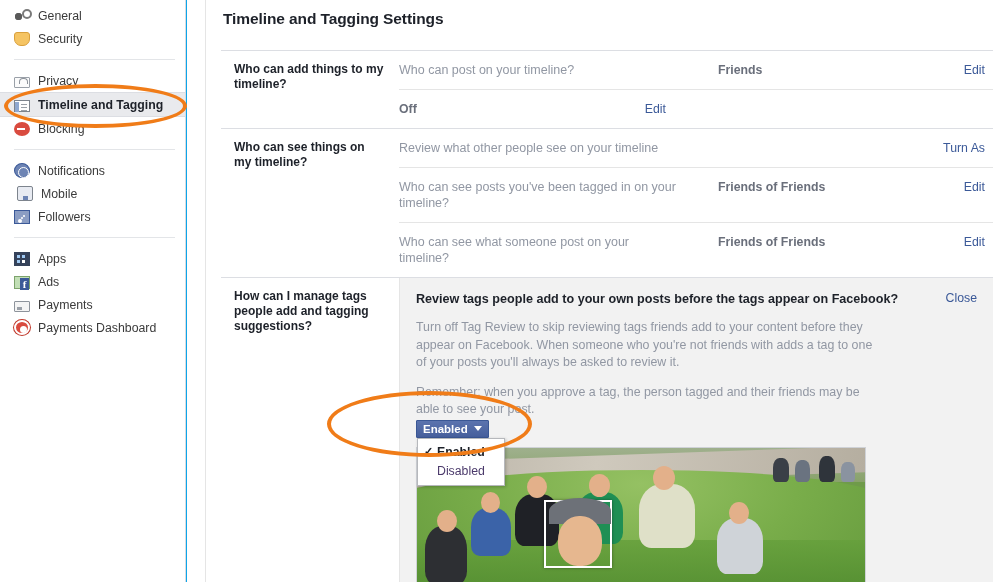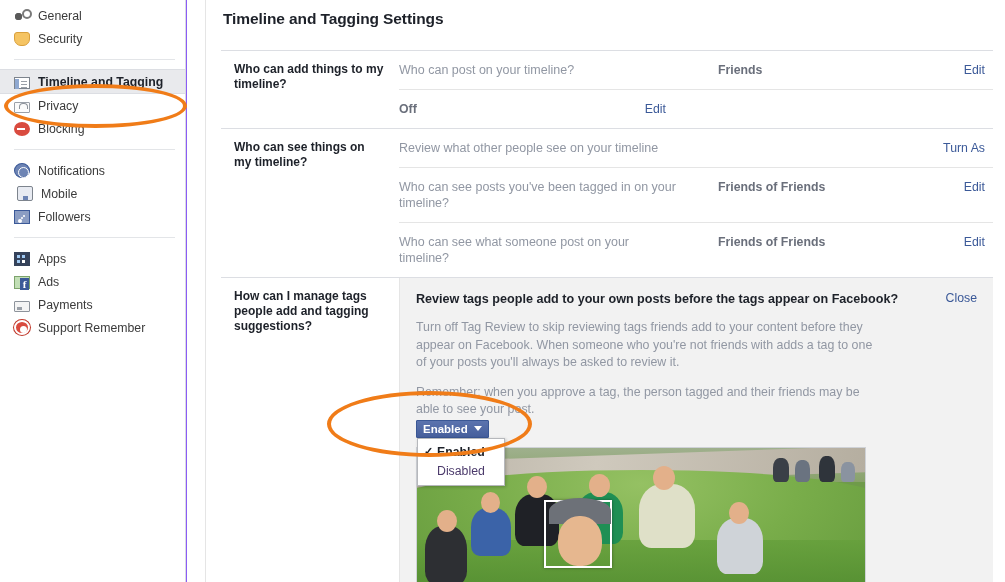--- a/index.html
+++ b/index.html
@@ -6,21 +6,21 @@
   html, body {
     margin: 0; padding: 0;
     width: 1005px; height: 582px;
     background: #ffffff;
     font-family: "Liberation Sans", sans-serif;
     overflow: hidden;
   }
   #page {
     position: relative;
     width: 1005px; height: 582px;
-    background: #8b5cf6;
+    background: #0ea5e9;
   }
 
   
   #sidebar {
     position: absolute;
     left: 0; top: 0;
     width: 186px; height: 582px;
     background: #ffffff;
     border-right: 1px solid #d9dbe0;
   }
@@ -487,29 +487,29 @@
       </div>
       <div class="nav-item">
         <span class="nav-ico ico-shield"></span>
         <span class="nav-label">Security</span>
       </div>
     </div>
 
     <div class="nav-sep"></div>
 
     <div class="nav-group">
+      <div class="nav-item">
+        <span class="nav-ico ico-lock"></span>
+        <span class="nav-label">Privacy</span>
+      </div>
       <div class="nav-item selected">
         <span class="nav-ico ico-timeline"></span>
         <span class="nav-label">Timeline and Tagging</span>
       </div>
       <div class="nav-item">
-        <span class="nav-ico ico-lock"></span>
-        <span class="nav-label">Privacy</span>
-      </div>
-      <div class="nav-item">
         <span class="nav-ico ico-block"></span>
         <span class="nav-label">Blocking</span>
       </div>
     </div>
 
     <div class="nav-sep"></div>
 
     <div class="nav-group">
       <div class="nav-item">
         <span class="nav-ico ico-globe"></span>
@@ -535,21 +535,21 @@
       <div class="nav-item">
         <span class="nav-ico ico-ads"></span>
         <span class="nav-label">Ads</span>
       </div>
       <div class="nav-item">
         <span class="nav-ico ico-pay"></span>
         <span class="nav-label">Payments</span>
       </div>
       <div class="nav-item">
         <span class="nav-ico ico-life"></span>
-        <span class="nav-label">Support Remember</span>
+        <span class="nav-label">Payments Dashboard</span>
       </div>
     </div>
 
   </div>
 
   <div id="main">
     <div id="content-box">
 
       <div id="page-title">Timeline and Tagging Settings</div>
 

